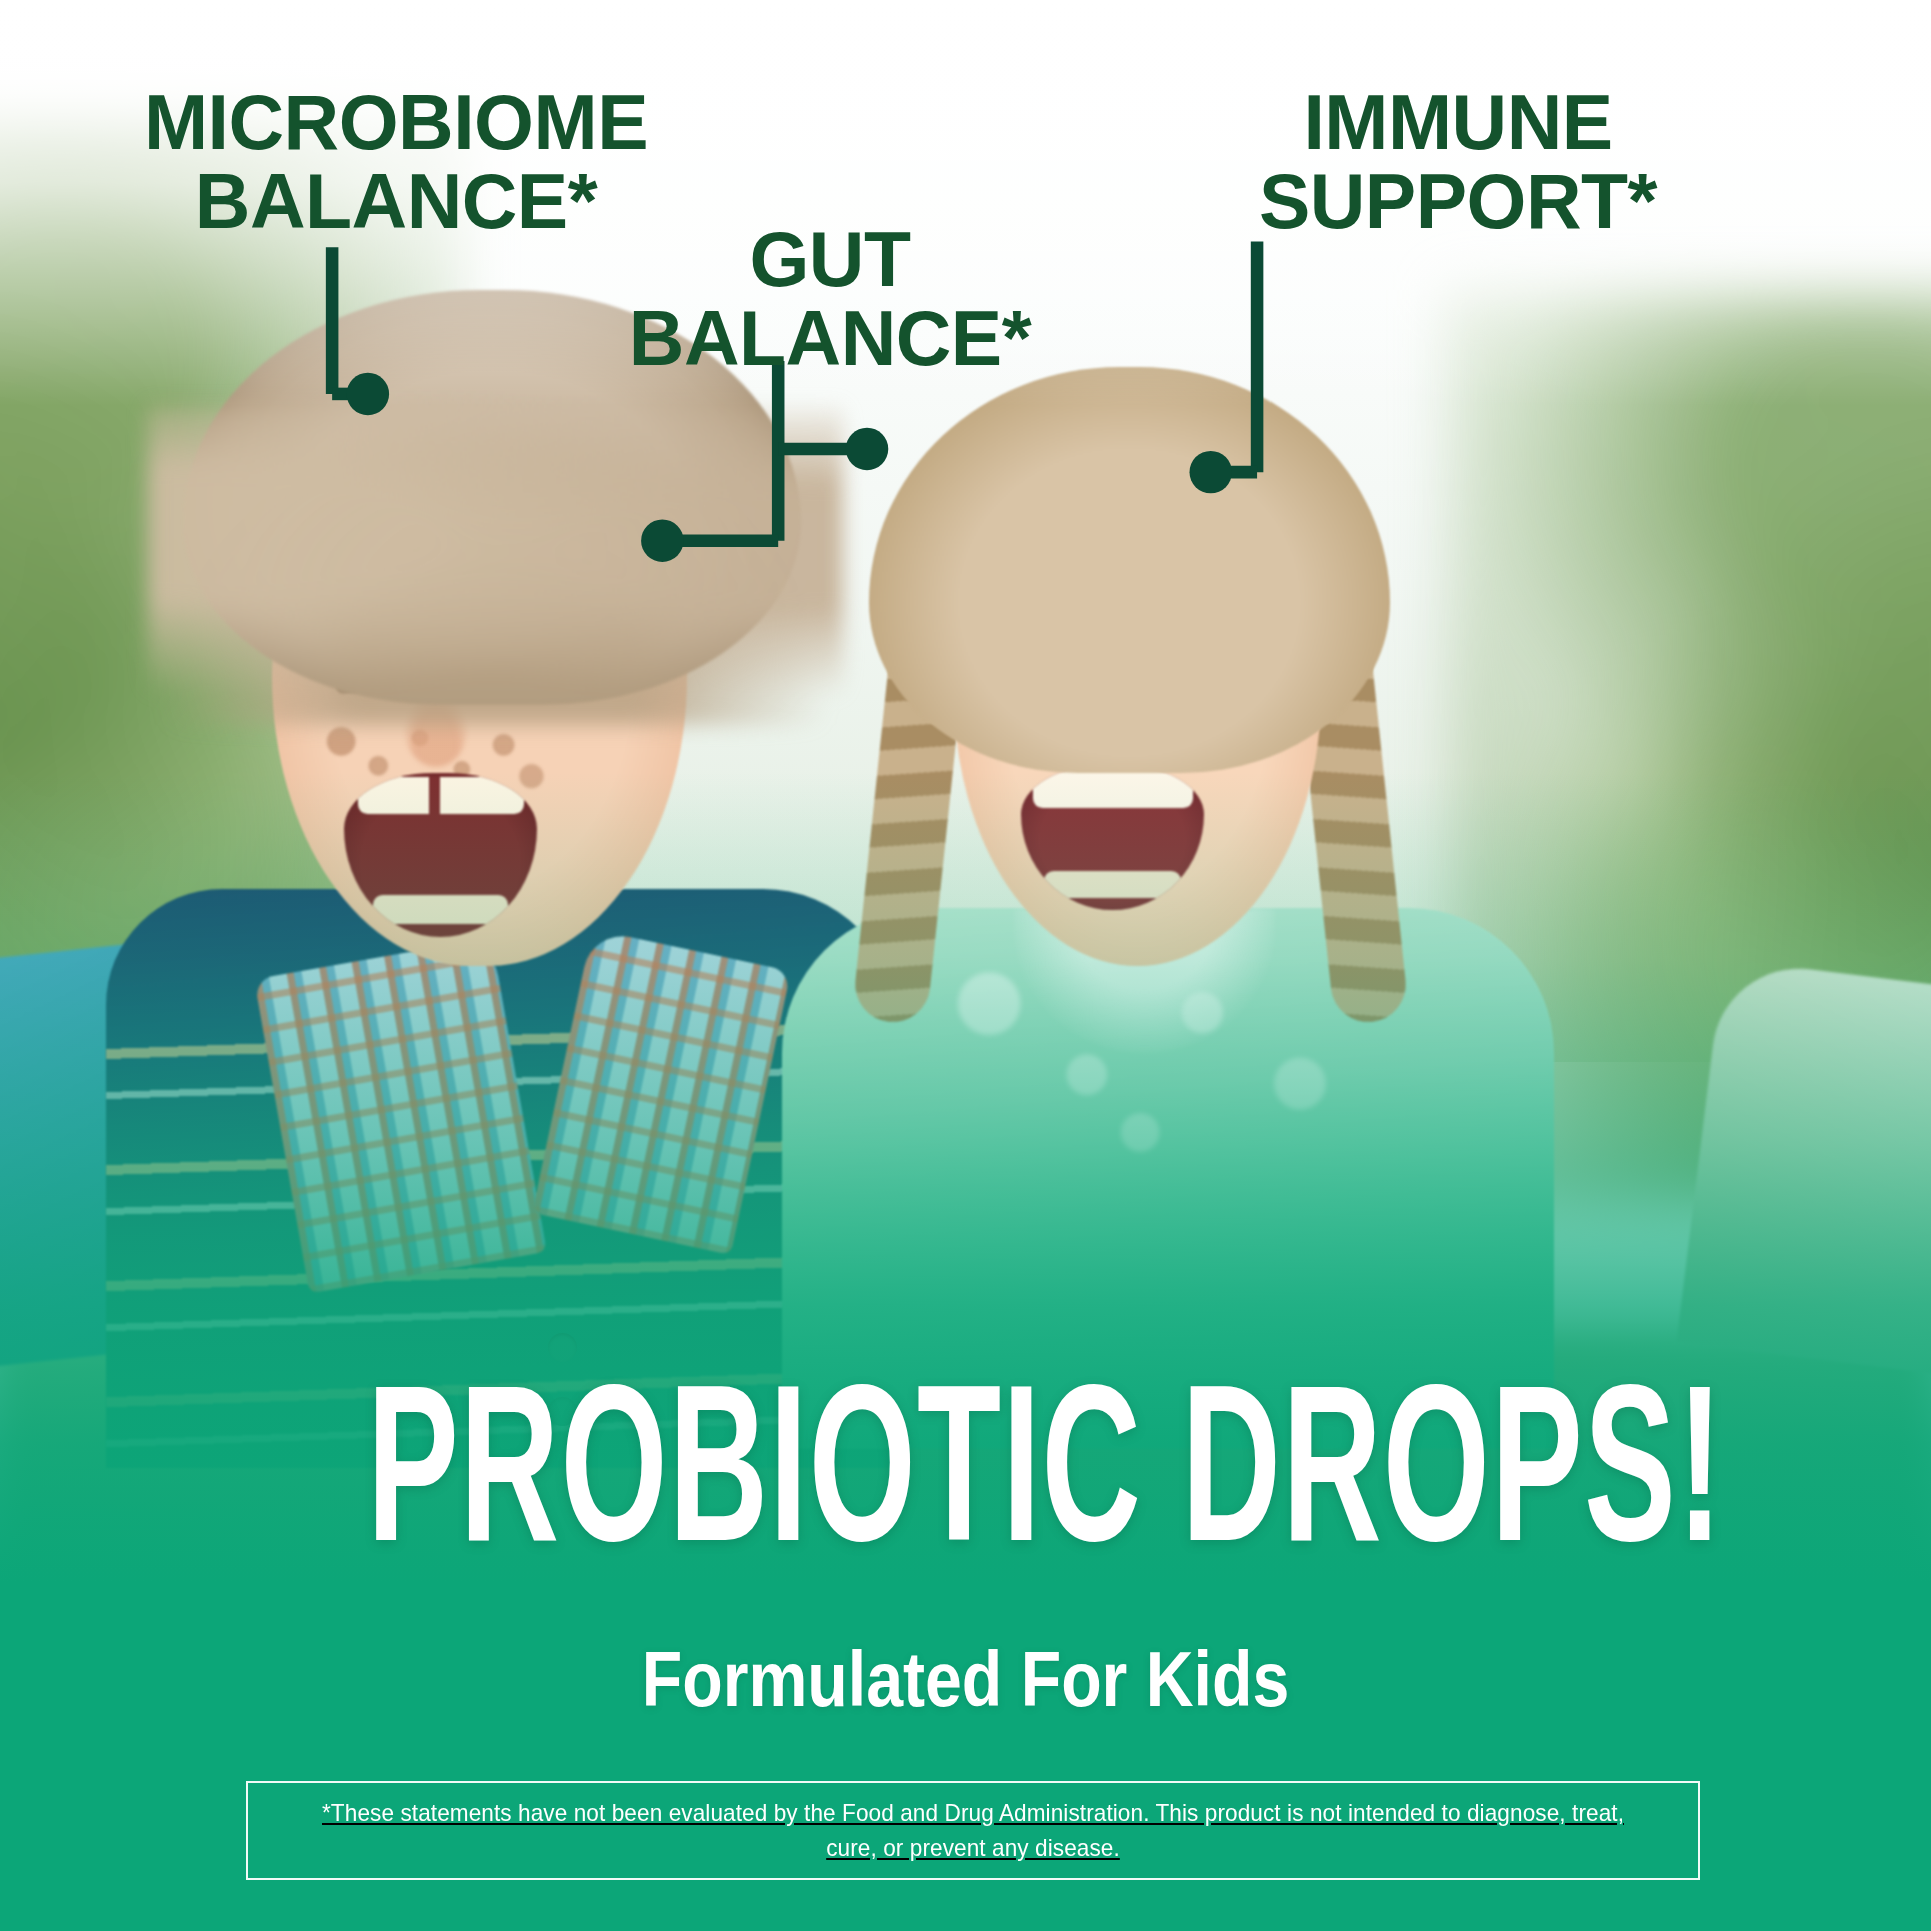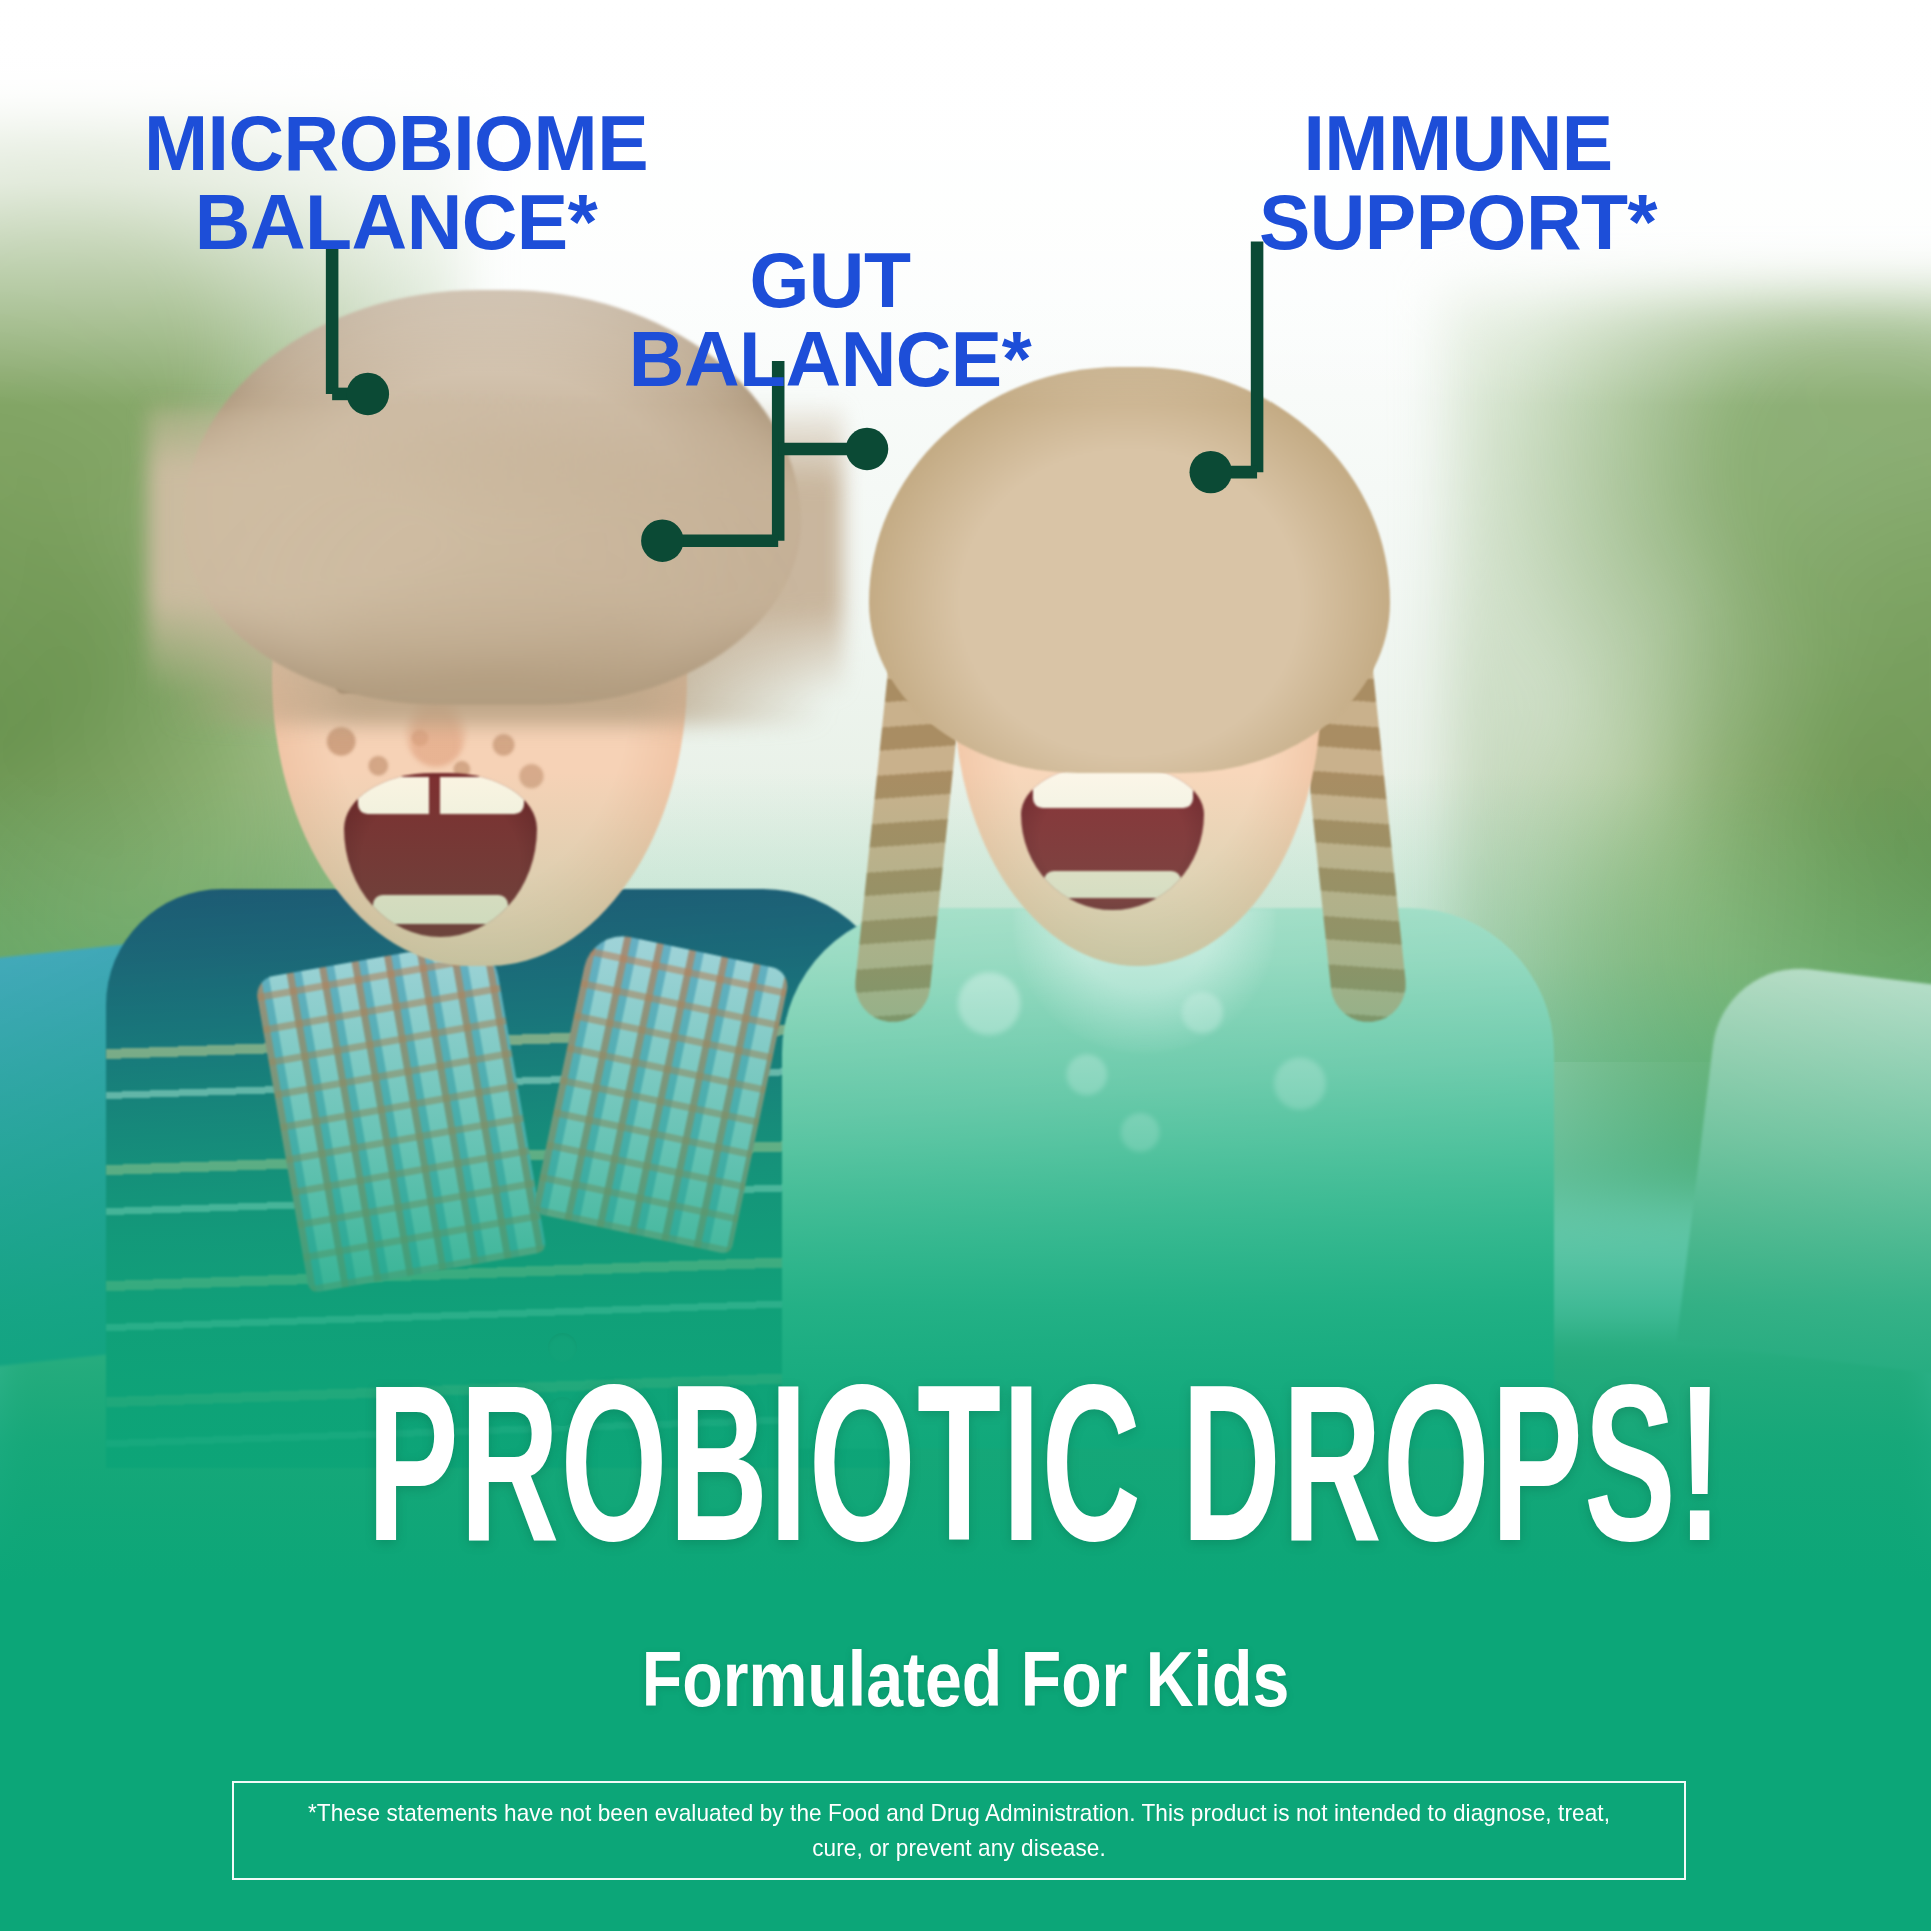--- a/index.html
+++ b/index.html
@@ -226,27 +226,26 @@
     background:linear-gradient(180deg, rgba(255,255,255,.96) 0%, rgba(255,255,255,.72) 45%, rgba(255,255,255,0) 100%);
     pointer-events:none;
   }
 
   
   .callouts{position:absolute;left:0;top:0;width:1931px;height:1931px;}
 
   
   .callout-label{
     position:absolute;
-    color:#1d4ed8;
+    color:#14532d;
     font-weight:700;
     line-height:1.02;
     letter-spacing:-0.5px;
     text-align:center;
     white-space:pre-line;
-    margin-top:21px;
   }
   #label-microbiome{left:58px;top:83px;width:676px;font-size:77px;}
   #label-gut{left:608px;top:220px;width:444px;font-size:77px;}
   #label-immune{left:1033px;top:83px;width:850px;font-size:77px;}
 
   
   .headline{
     position:absolute;left:0;top:1359px;width:1931px;text-align:center;
     color:#ffffff;font-weight:700;font-size:222px;line-height:.94;
     transform:scaleX(.62);transform-origin:50% 0;
@@ -256,24 +255,24 @@
   .subhead{
     position:absolute;left:0;top:1641px;width:1931px;text-align:center;
     color:#ffffff;font-weight:700;font-size:77px;line-height:1;
     transform:scaleX(.86);transform-origin:50% 0;
     letter-spacing:0px;white-space:nowrap;
     text-shadow:0 1.9px 7.7px rgba(0,90,62,.22);
   }
 
   
   .disclaimer-box{
-    position:absolute;left:232px;top:1781px;width:1454px;height:99px;
+    position:absolute;left:246px;top:1781px;width:1454px;height:99px;
     border:2.9px solid rgba(255,255,255,.95);
     box-sizing:border-box;
-    display:flex;align-items:center;justify-content:center;
+    display:flex;align-items:center;justify-content:center;text-decoration:underline;
   }
   .disclaimer-text{
     color:#ffffff;font-size:24px;line-height:1.42;text-align:center;
     font-weight:400;letter-spacing:0.1px;padding:0 29px;
     transform:scaleX(.94);
   }
 </style>
 </head>
 <body>
 

